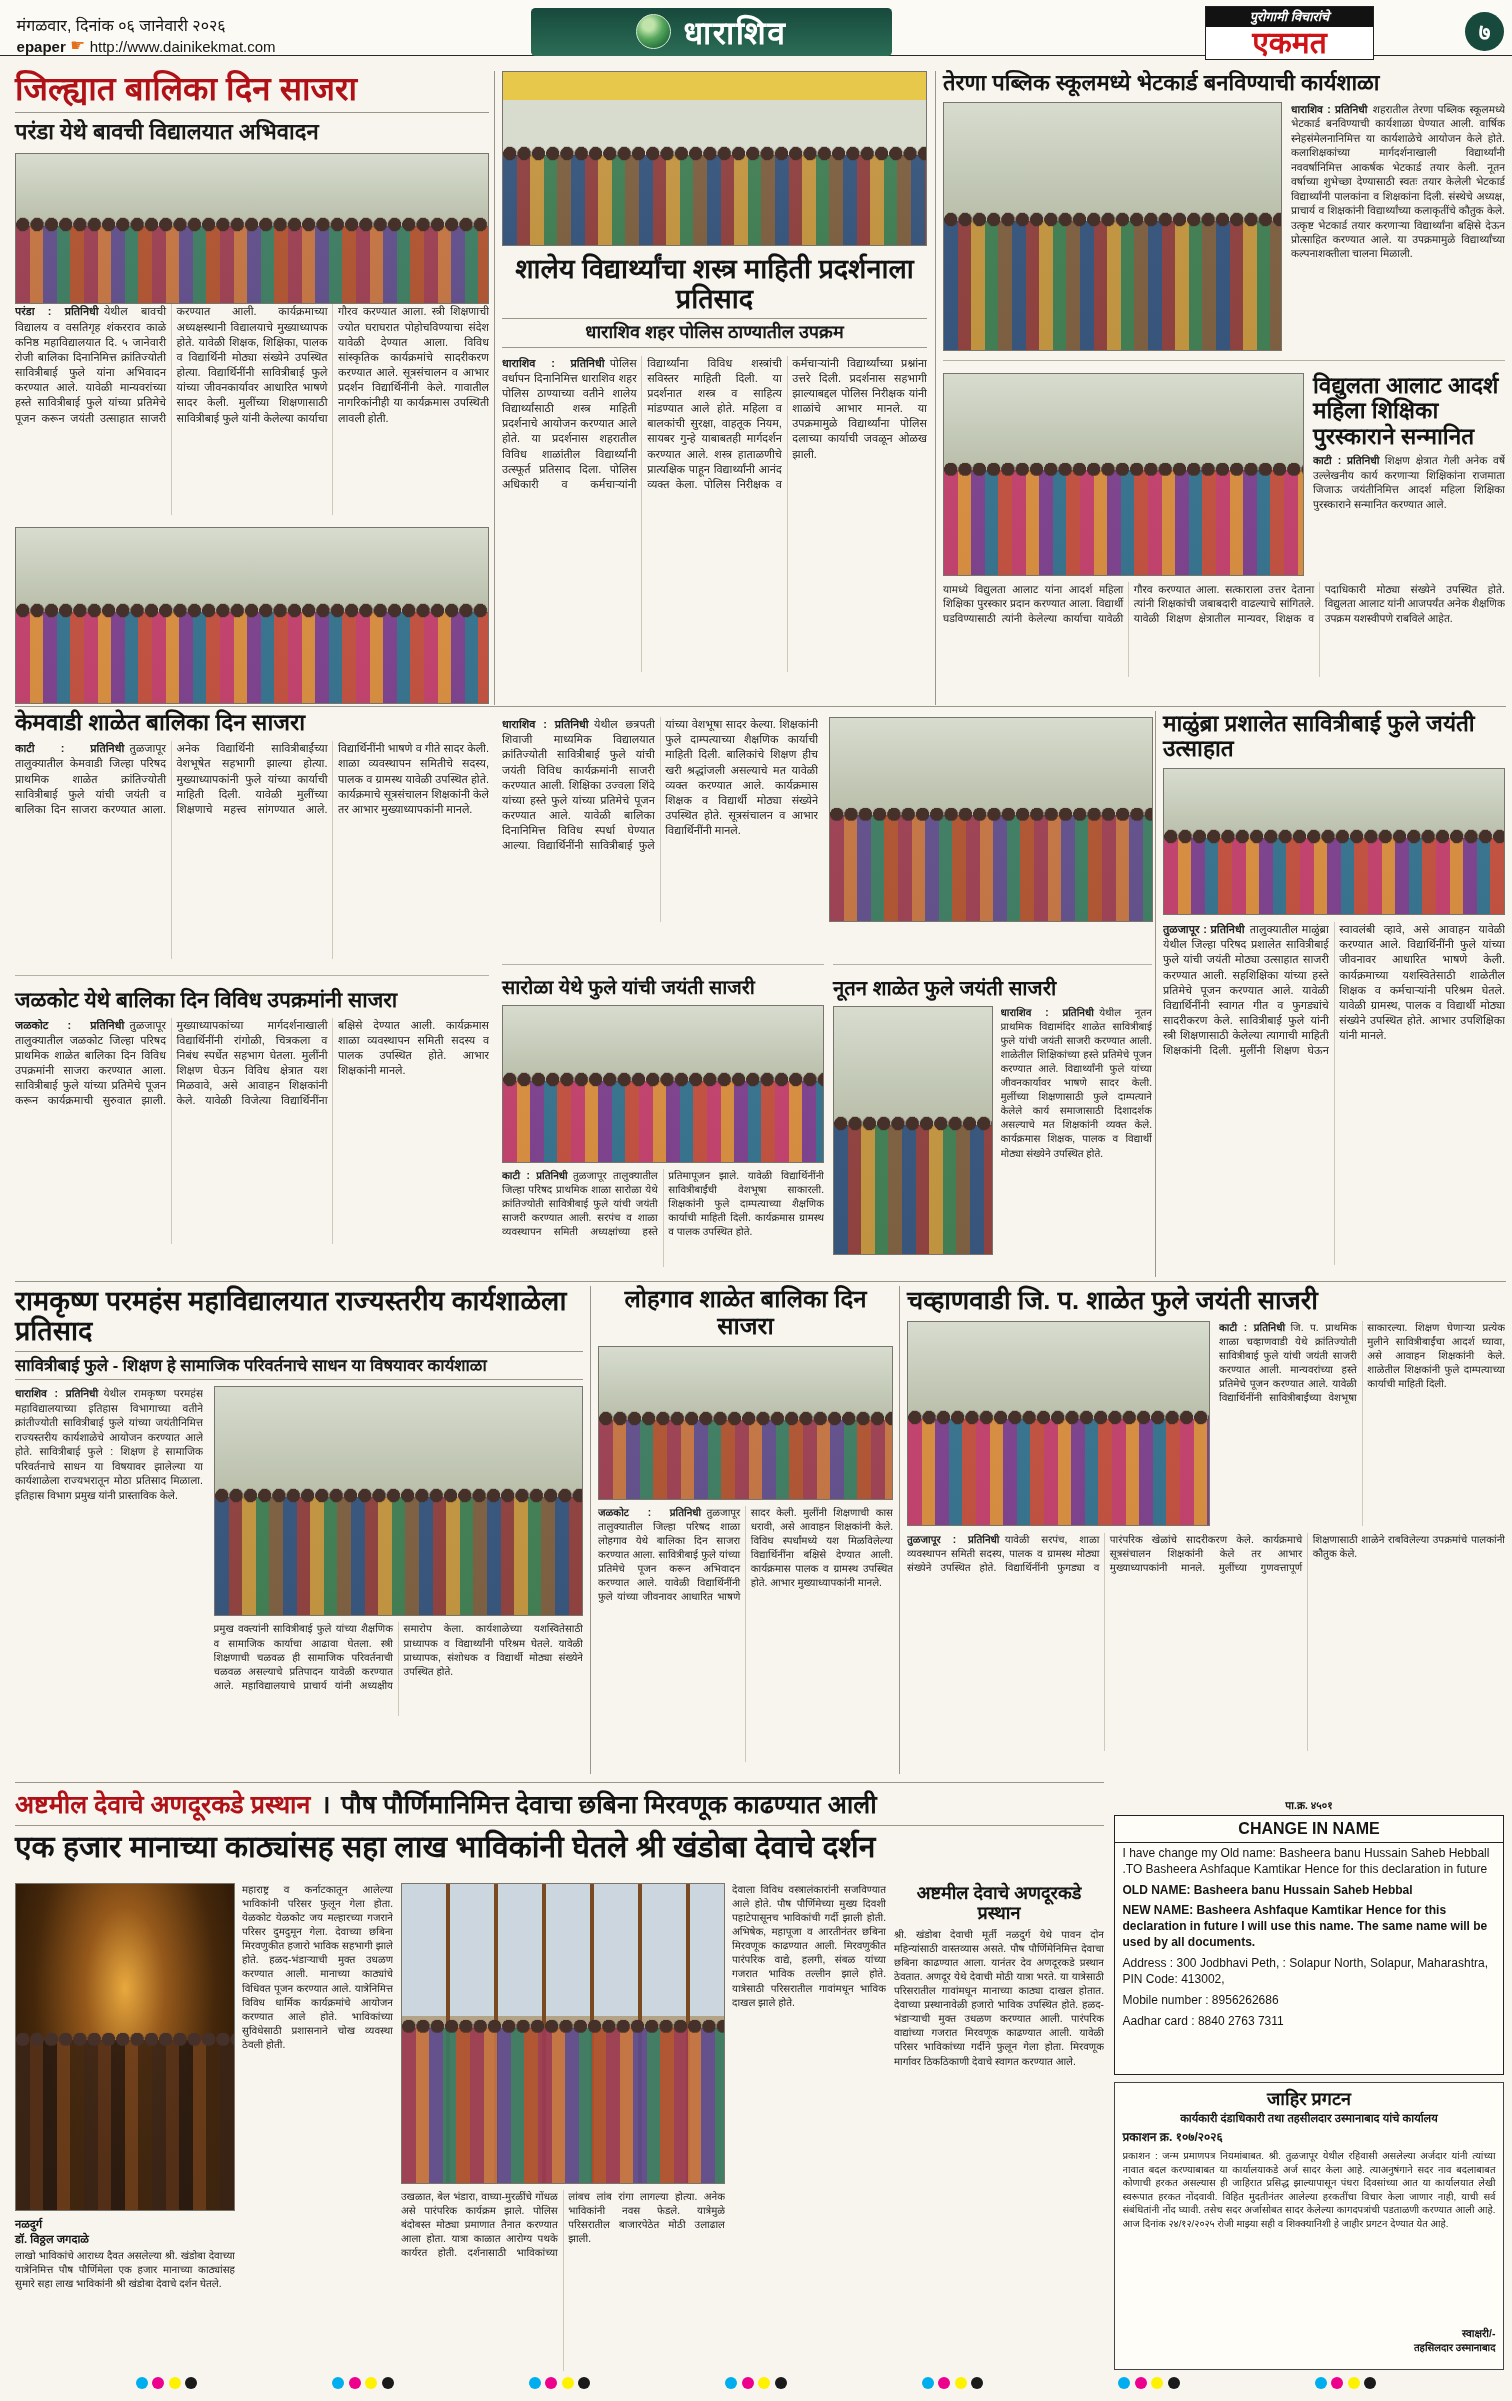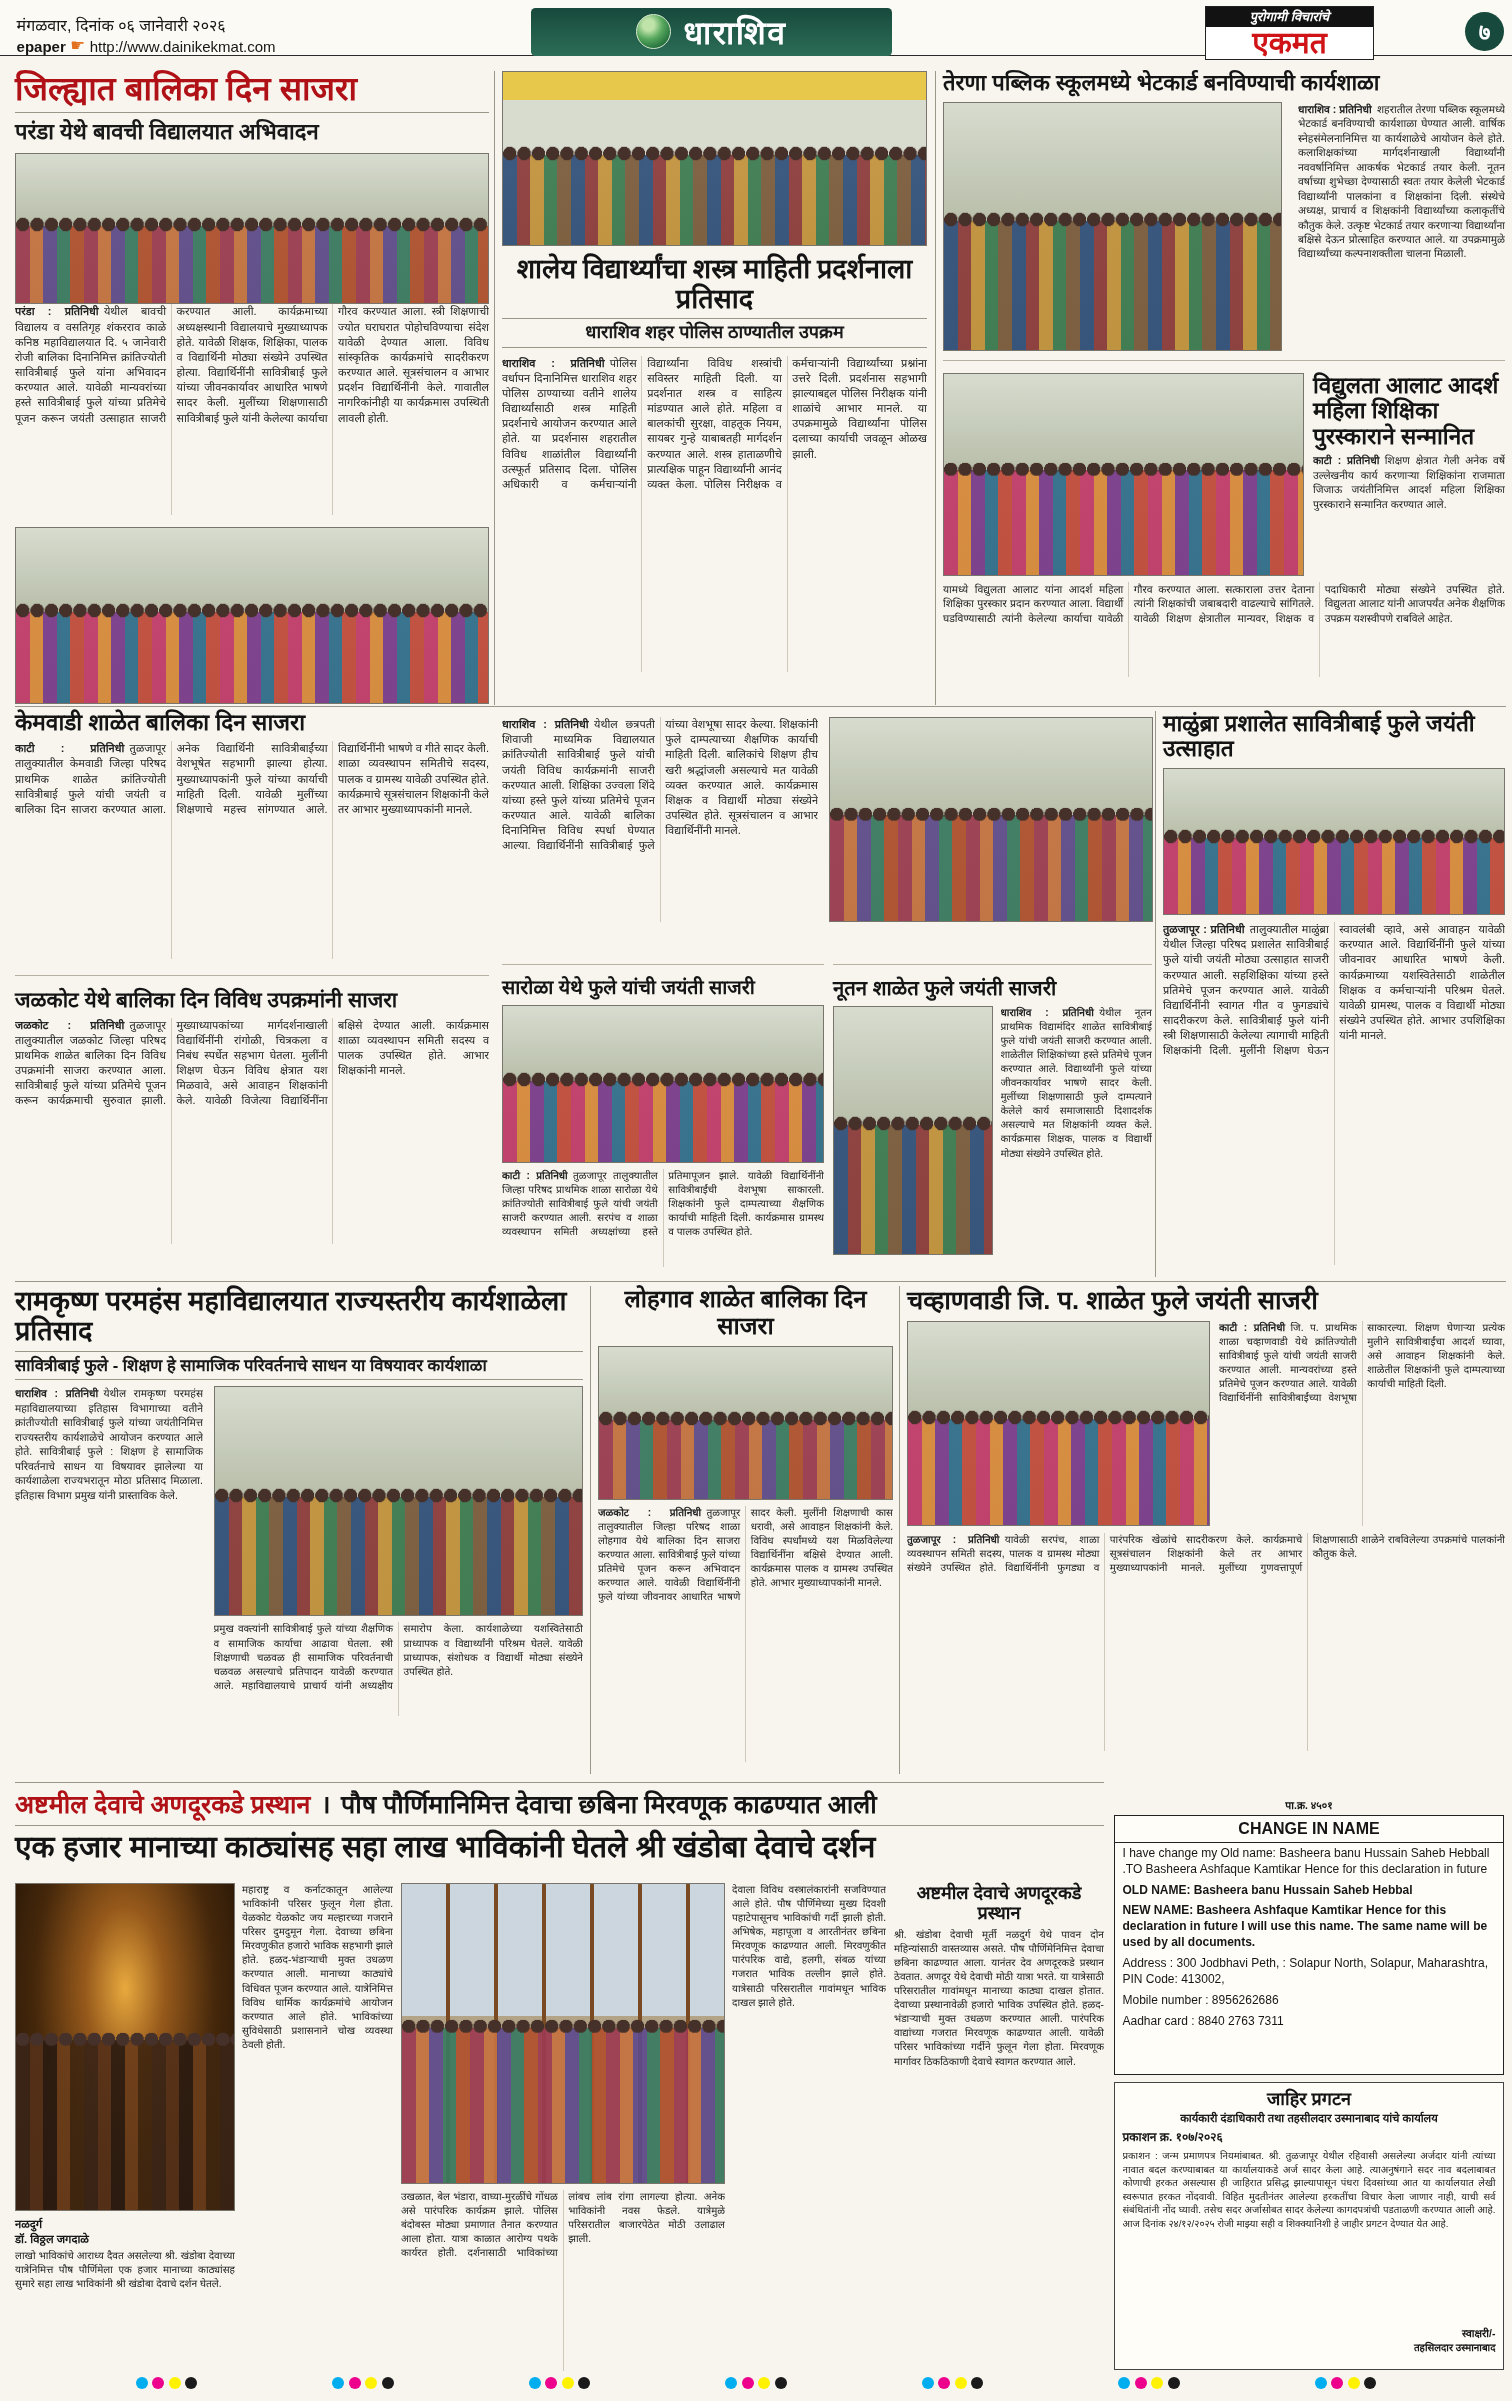--- a/index.html
+++ b/index.html
@@ -103,30 +103,30 @@
 
 <section class="abs bt" style="left:15px;top:975px;width:474px;">
   <h2 class="hl" style="font-size:21px;">जळकोट येथे बालिका दिन विविध उपक्रमांनी साजरा</h2>
   <div class="bodytxt c3" style="height:226px;margin-top:6px;">
     <span class="byline">जळकोट : प्रतिनिधी</span><span>तुळजापूर तालुक्यातील जळकोट जिल्हा परिषद प्राथमिक शाळेत बालिका दिन विविध उपक्रमांनी साजरा करण्यात आला. सावित्रीबाई फुले यांच्या प्रतिमेचे पूजन करून कार्यक्रमाची सुरुवात झाली. मुख्याध्यापकांच्या मार्गदर्शनाखाली विद्यार्थिनींनी रांगोळी, चित्रकला व निबंध स्पर्धेत सहभाग घेतला. मुलींनी शिक्षण घेऊन विविध क्षेत्रात यश मिळवावे, असे आवाहन शिक्षकांनी केले. यावेळी विजेत्या विद्यार्थिनींना बक्षिसे देण्यात आली. कार्यक्रमास शाळा व्यवस्थापन समिती सदस्य व पालक उपस्थित होते. आभार शिक्षकांनी मानले.</span>
   </div>
 </section>
 
 <section class="abs" style="left:502px;top:71px;width:425px;">
   <div class="photo ph-banner p3" style="height:175px;"></div>
-  <h1 class="hl center" style="font-size:27px;margin-top:7.5px;font-family:Liberation Serif, serif;">शालेय विद्यार्थ्यांचा शस्त्र माहिती प्रदर्शनाला प्रतिसाद</h1>
+  <h1 class="hl center" style="font-size:27px;margin-top:7.5px;">शालेय विद्यार्थ्यांचा शस्त्र माहिती प्रदर्शनाला प्रतिसाद</h1>
   <h2 class="sub center" style="font-size:18px;margin-top:4.5px;padding:3px 0;border-top:0.8px solid #9b968a;border-bottom:0.8px solid #9b968a;">धाराशिव शहर पोलिस ठाण्यातील उपक्रम</h2>
   <div class="bodytxt c3" style="height:316px;margin-top:7.5px;">
     <span class="byline">धाराशिव : प्रतिनिधी</span><span>पोलिस वर्धापन दिनानिमित्त धाराशिव शहर पोलिस ठाण्याच्या वतीने शालेय विद्यार्थ्यांसाठी शस्त्र माहिती प्रदर्शनाचे आयोजन करण्यात आले होते. या प्रदर्शनास शहरातील विविध शाळांतील विद्यार्थ्यांनी उत्स्फूर्त प्रतिसाद दिला. पोलिस अधिकारी व कर्मचाऱ्यांनी विद्यार्थ्यांना विविध शस्त्रांची सविस्तर माहिती दिली. या प्रदर्शनात शस्त्र व साहित्य मांडण्यात आले होते. महिला व बालकांची सुरक्षा, वाहतूक नियम, सायबर गुन्हे याबाबतही मार्गदर्शन करण्यात आले. शस्त्र हाताळणीचे प्रात्यक्षिक पाहून विद्यार्थ्यांनी आनंद व्यक्त केला. पोलिस निरीक्षक व कर्मचाऱ्यांनी विद्यार्थ्यांच्या प्रश्नांना उत्तरे दिली. प्रदर्शनास सहभागी झाल्याबद्दल पोलिस निरीक्षक यांनी शाळांचे आभार मानले. या उपक्रमामुळे विद्यार्थ्यांना पोलिस दलाच्या कार्याची जवळून ओळख झाली.</span>
   </div>
 </section>
 
 <section class="abs" style="left:943px;top:71px;width:562px;">
   <h1 class="hl" style="font-size:22px;">तेरणा पब्लिक स्कूलमध्ये भेटकार्ड बनविण्याची कार्यशाळा</h1>
-  <div style="display:flex;gap:16px;margin-top:6px;">
+  <div style="display:flex;gap:9px;margin-top:6px;">
     <div class="photo p3" style="width:339px;height:249px;flex:0 0 auto;"></div>
     <div class="bodytxt" style="height:249px;font-size:10.5px;">
       <span class="byline">धाराशिव : प्रतिनिधी</span><span>शहरातील तेरणा पब्लिक स्कूलमध्ये भेटकार्ड बनविण्याची कार्यशाळा घेण्यात आली. वार्षिक स्नेहसंमेलनानिमित्त या कार्यशाळेचे आयोजन केले होते. कलाशिक्षकांच्या मार्गदर्शनाखाली विद्यार्थ्यांनी नववर्षानिमित्त आकर्षक भेटकार्ड तयार केली. नूतन वर्षाच्या शुभेच्छा देण्यासाठी स्वतः तयार केलेली भेटकार्ड विद्यार्थ्यांनी पालकांना व शिक्षकांना दिली. संस्थेचे अध्यक्ष, प्राचार्य व शिक्षकांनी विद्यार्थ्यांच्या कलाकृतींचे कौतुक केले. उत्कृष्ट भेटकार्ड तयार करणाऱ्या विद्यार्थ्यांना बक्षिसे देऊन प्रोत्साहित करण्यात आले. या उपक्रमामुळे विद्यार्थ्यांच्या कल्पनाशक्तीला चालना मिळाली.</span>
     </div>
   </div>
 </section>
 
 <section class="abs bt" style="left:943px;top:360px;width:562px;">
   <div style="display:flex;gap:9px;">
     <div class="photo p2" style="width:361px;height:203px;flex:0 0 auto;"></div>

